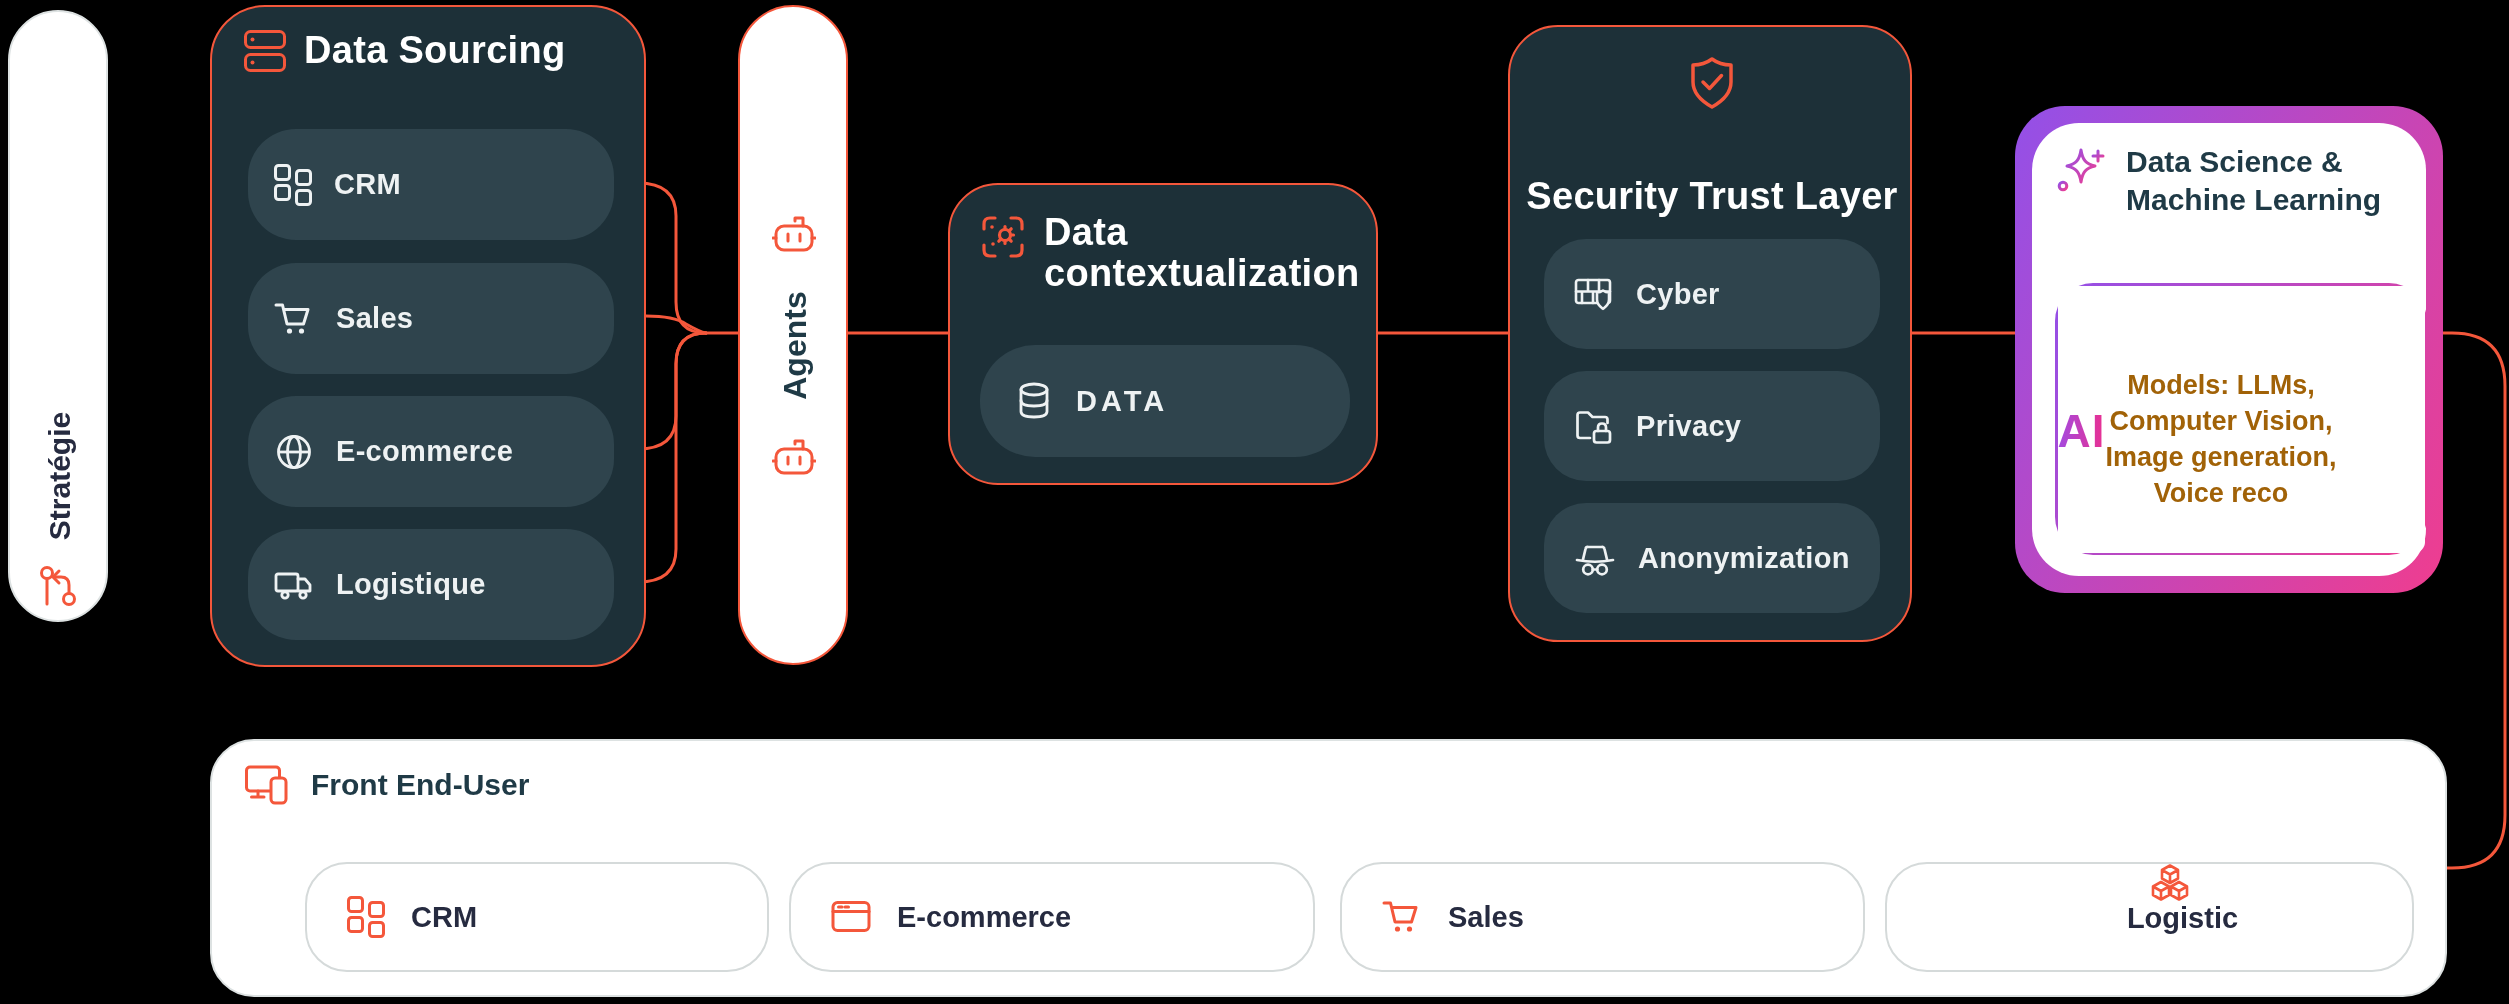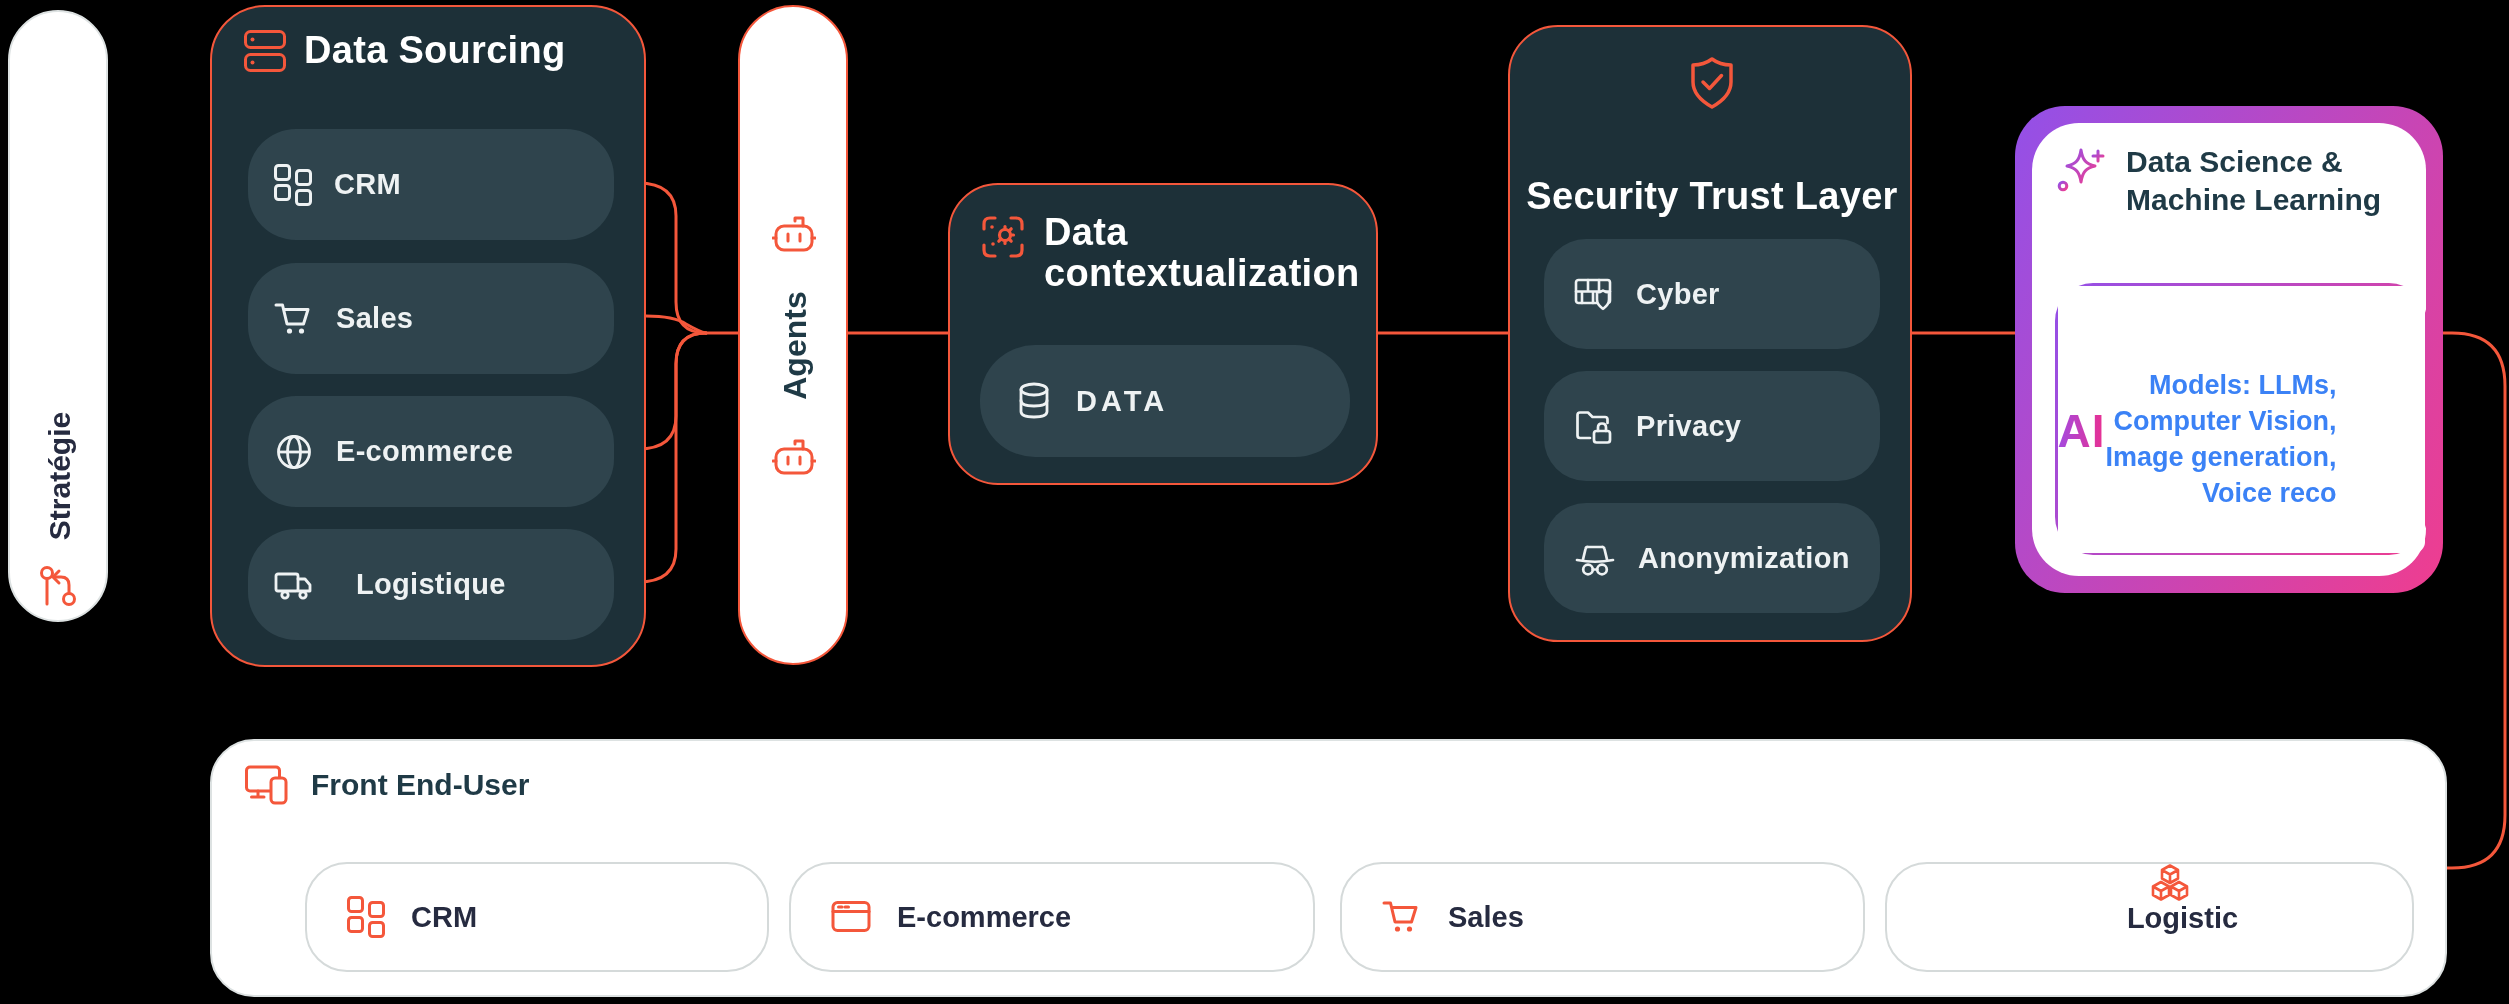--- a/index.html
+++ b/index.html
@@ -16,21 +16,21 @@
   .hdr{position:absolute;display:flex;align-items:center;}
   .dark-title{font-size:38px;font-weight:700;color:#fff;letter-spacing:.3px;}
   .teal-title{font-size:30px;font-weight:700;color:#1f3a46;line-height:38px;}
   
   .vtext{position:absolute;transform:rotate(-90deg);transform-origin:center;white-space:nowrap;}
   
   .gwrap{position:absolute;background:linear-gradient(120deg,#9350e8,#ef3d8f);box-sizing:border-box;}
   .gin{width:100%;height:100%;background:#fff;box-sizing:border-box;}
   .ai-text{font-size:46px;font-weight:800;background:linear-gradient(90deg,#a34ae0,#ec2f8e);
            -webkit-background-clip:text;background-clip:text;color:transparent;letter-spacing:1px;}
-  .models{font-size:27px;font-weight:600;color:#3b82f6;text-align:right;white-space:pre-line;line-height:36px;}
+  .models{font-size:27px;font-weight:600;color:#a16207;text-align:center;white-space:pre-line;line-height:36px;}
   
   .fe-pill{position:absolute;background:#fff;border:2.5px solid #d5dada;border-radius:42px;display:flex;align-items:center;box-sizing:border-box;}
   .fe-pill .lbl{font-size:29px;font-weight:600;color:#262b40;margin-left:26px;}
 </style>
 </head>
 <body>
 
 <div id="canvas">
 
   <svg class="abs" width="2509" height="1004" viewBox="0 0 2509 1004" style="left:0;top:0;">
@@ -100,21 +100,21 @@
       <span>
         <svg width="40" height="40" viewBox="0 0 40 40" fill="none" stroke="#eef2f3" stroke-width="2.8">
           <circle cx="20" cy="20" r="15.5"></circle>
           <ellipse cx="20" cy="20" rx="6.5" ry="15.5"></ellipse>
           <path d="M4.5,20 H35.5"></path>
         </svg>
       </span>
       <span class="lbl">E-commerce</span>
     </div>
 
-    <div class="pill-dark" style="left:36px;top:522px;width:366px;height:111px;padding-left:26px;gap:20px;">
+    <div class="pill-dark" style="left:36px;top:522px;width:366px;height:111px;padding-left:26px;">
       <span>
         <svg width="40" height="36" viewBox="0 0 40 36" fill="none" stroke="#eef2f3" stroke-width="2.8" stroke-linecap="round" stroke-linejoin="round">
           <rect x="2" y="7" width="22" height="17" rx="2"></rect>
           <path d="M24,12 H31 L36,18 V24 H24"></path>
           <circle cx="11" cy="28" r="3.2"></circle>
           <circle cx="29" cy="28" r="3.2"></circle>
         </svg>
       </span>
       <span class="lbl">Logistique</span>
     </div>

